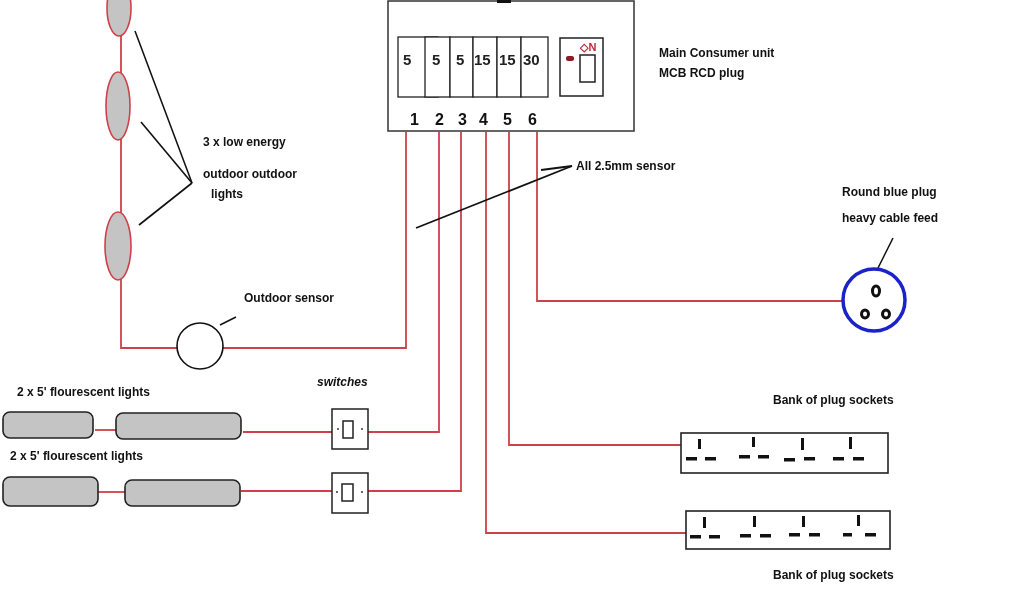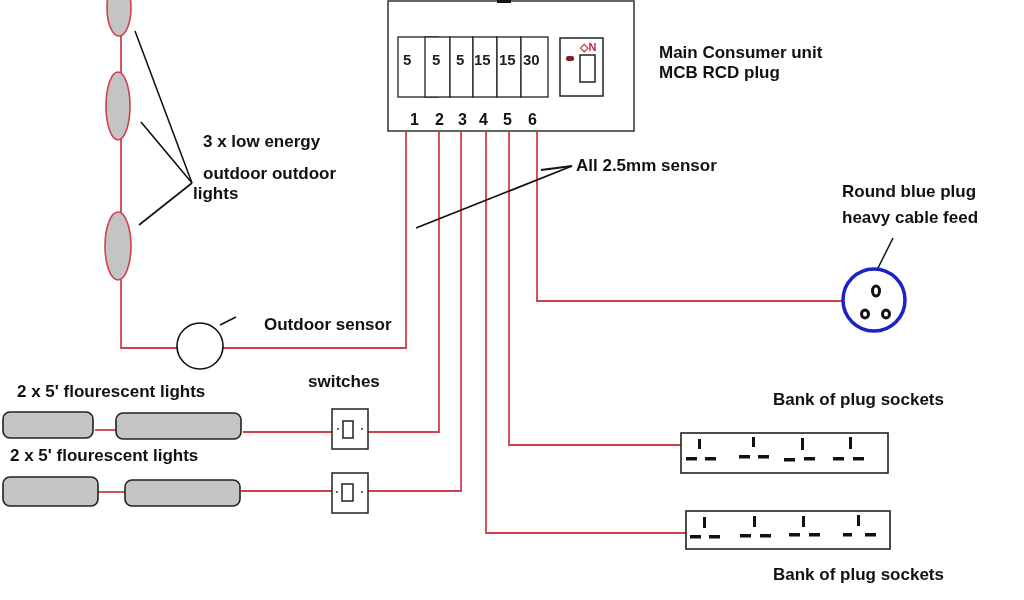--- a/index.html
+++ b/index.html
@@ -1,20 +1,20 @@
 <!DOCTYPE html>
 <html><head>
 <meta charset="utf-8">
 <style>
   html, body { margin:0; padding:0; background:#ffffff; }
   body { width:1024px; height:600px; overflow:hidden; position:relative;
          font-family:"Liberation Sans", sans-serif; }
   #diagram { position:absolute; left:0; top:0; width:1024px; height:600px; }
   .lbl { position:absolute; font-family:"Liberation Sans", sans-serif; font-weight:bold;
-         font-size:17px; color:#111; line-height:20px; white-space:pre; }
+         font-size:12px; color:#111; line-height:20px; white-space:pre; }
   .mcb-num { font-family:"Liberation Sans", sans-serif; font-weight:bold; font-size:15px; fill:#222; }
   .term-num { font-family:"Liberation Sans", sans-serif; font-weight:bold; font-size:16px; fill:#111; }
   .rcd-n { font-family:"Liberation Sans", sans-serif; font-weight:bold; font-size:11px; fill:#c0283a; }
 </style>
 </head>
 <body>
 
 <svg id="diagram" viewBox="0 0 1024 600" xmlns="http://www.w3.org/2000/svg">
 
   <g>
@@ -151,28 +151,28 @@
         <rect x="865" y="533" width="11" height="3.5"></rect>
     </g>
   </g>
 </svg>
 
 <div class="lbl" style="left:659px; top:43px;">Main Consumer unit</div>
 <div class="lbl" style="left:659px; top:63px;">MCB RCD plug</div>
 
 <div class="lbl" style="left:203px; top:132px;">3 x low energy</div>
 <div class="lbl" style="left:203px; top:164px;">outdoor outdoor</div>
-<div class="lbl" style="left:193px; top:184px;">lights</div>
+<div class="lbl" style="left:211px; top:184px;">lights</div>
 
 <div class="lbl" style="left:576px; top:156px;">All 2.5mm sensor</div>
 
 <div class="lbl" style="left:842px; top:182px;">Round blue plug</div>
 <div class="lbl" style="left:842px; top:208px;">heavy cable feed</div>
 
-<div class="lbl" style="left:244px; top:315px;margin-left:20px;">Outdoor sensor</div>
+<div class="lbl" style="left:244px; top:288px;">Outdoor sensor</div>
 
-<div class="lbl" style="left:308px; top:372px;">switches</div>
+<div class="lbl" style="left:317px; top:372px;font-style:italic;">switches</div>
 
 <div class="lbl" style="left:17px; top:382px;">2 x 5' flourescent lights</div>
 <div class="lbl" style="left:10px; top:446px;">2 x 5' flourescent lights</div>
 
 <div class="lbl" style="left:773px; top:390px;">Bank of plug sockets</div>
 <div class="lbl" style="left:773px; top:565px;">Bank of plug sockets</div>
 
 </body></html>

